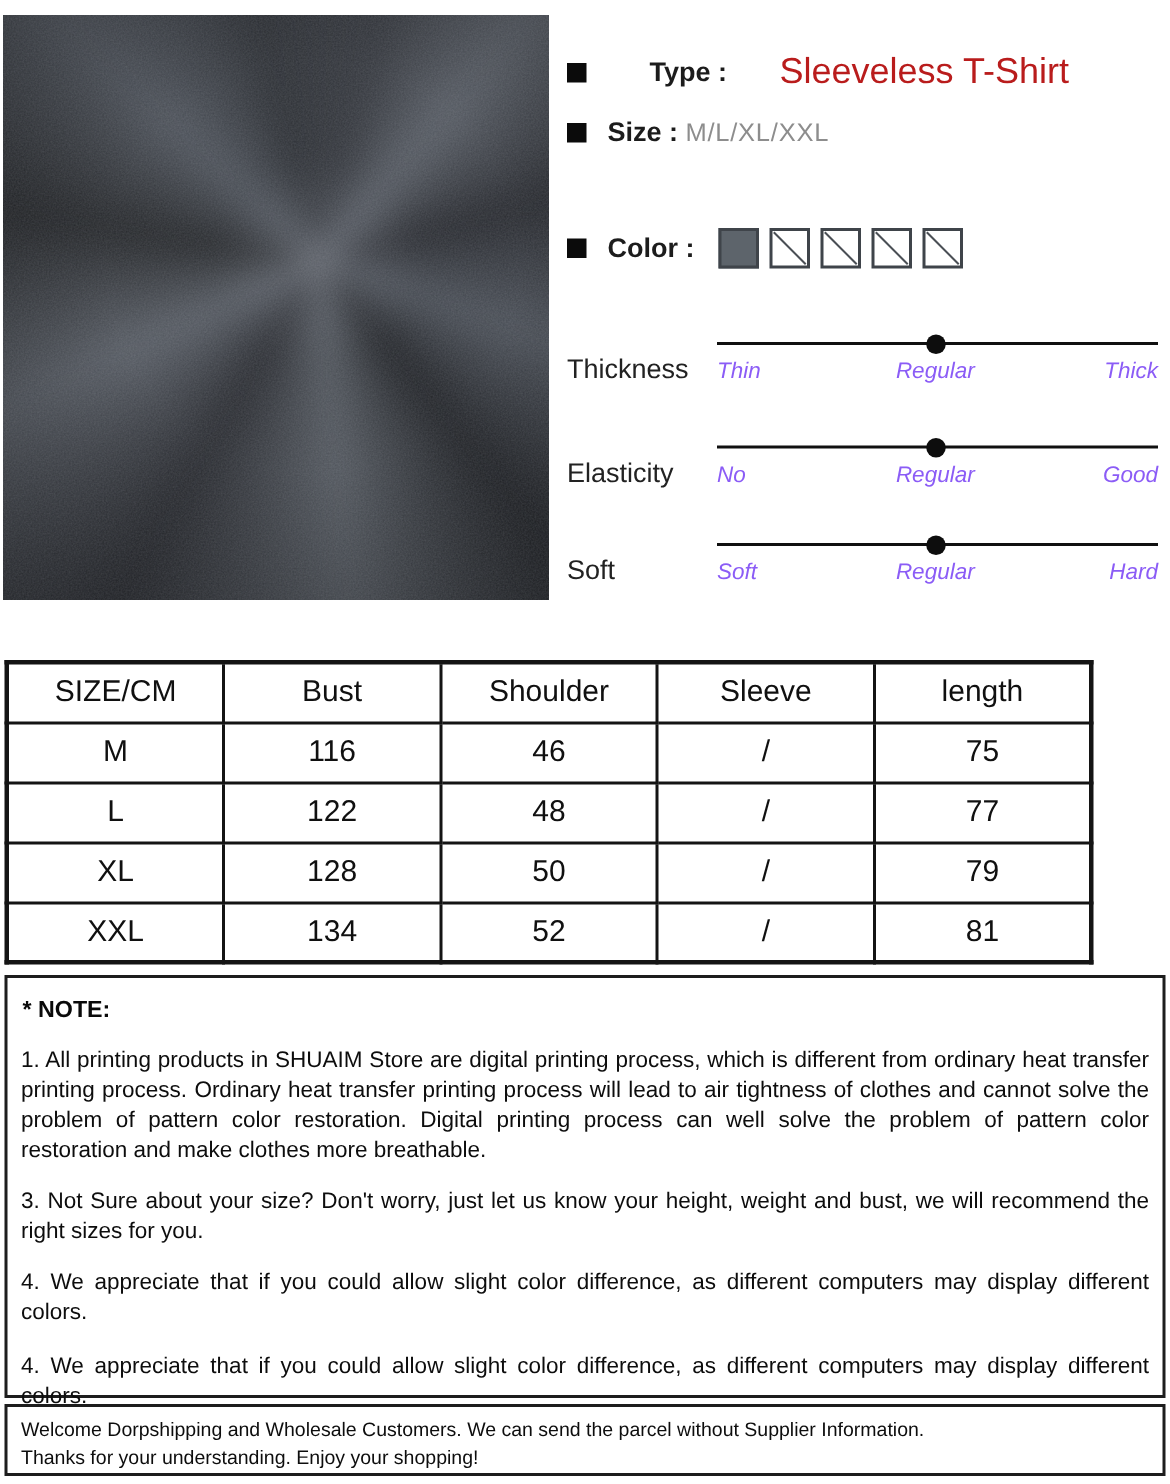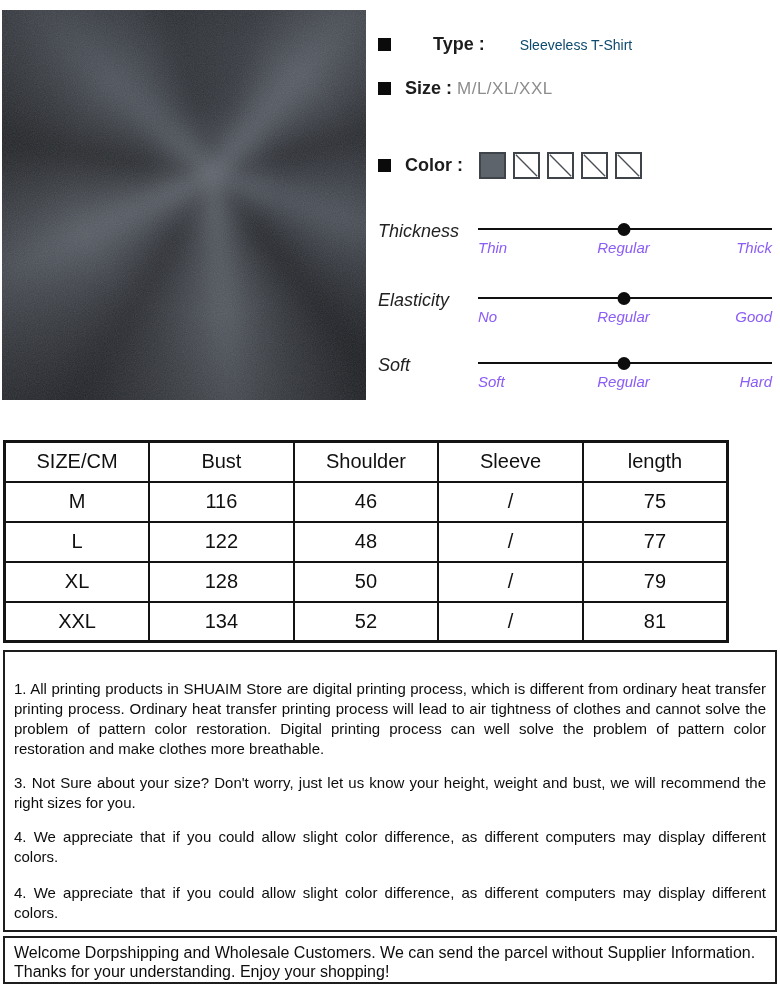--- a/index.html
+++ b/index.html
@@ -20,36 +20,36 @@
   }
   .fabric-vignette { position:absolute; inset:0;
     background: radial-gradient(circle at 57% 43%, rgba(0,0,0,0) 45%, rgba(10,11,13,.45) 100%); }
   .fabric-grain { position:absolute; inset:0; width:100%; height:100%; opacity:.45; mix-blend-mode:screen; }
 
   
   .specs { position:absolute; left:378px; top:0; width:398px; height:435px; }
   .spec-row { position:absolute; left:0; white-space:nowrap; display:flex; align-items:center; }
   .bullet { width:13px; height:13px; background:#0b0b0b; display:inline-block; flex:0 0 auto; }
   .spec-label { font-weight:700; font-size:18px; color:#1c1c1c; margin-left:14px; }
-  .type-value { font-size:14px; color:#0c4a6e; margin-left:7px; }
+  .type-value { font-size:24px; color:#b91c1c; margin-left:7px; }
   .size-value { font-size:17px; color:#8d8d8d; margin-left:5px; letter-spacing:.5px; }
 
   .spec-type  { top:34px;gap:28px; }
   .spec-size  { top:78px; }
   .spec-color { top:152px; }
 
   .swatches { display:flex; margin-left:16px; }
   .swatch { width:27px; height:27px; border:2px solid #3f444a; margin-right:7px; position:relative; background:#fff; }
   .swatch.filled { background:#5d646b; }
   .swatch svg { position:absolute; inset:0; }
 
   
   .attr { position:absolute; left:0; width:398px; height:46px; }
   .attr-0 { top:220px; } .attr-1 { top:289px; } .attr-2 { top:354px; }
-  .attr-name { position:absolute; left:0; top:1px; font-size:18px; color:#222;font-style:italic; }
+  .attr-name { position:absolute; left:0; top:16px; font-size:18px; color:#222; }
   .attr-slider { position:absolute; left:100px; right:4px; top:0; }
   .attr-track { position:relative; height:16px; cursor:pointer; }
   .attr-track::before { content:""; position:absolute; left:0; right:0; top:8px; height:2px; background:#101010; }
   .attr-dot { position:absolute; left:49.5%; top:3px; width:13px; height:13px; border-radius:50%;
               background:#0d0d0d; transform:translateX(-50%); cursor:pointer; }
   .attr-scale { position:relative; height:18px; margin-top:3px; font-style:italic; font-size:15px; color:#8b5cf6; }
   .attr-scale .lab-left   { position:absolute; left:0; }
   .attr-scale .lab-center { position:absolute; left:49.5%; transform:translateX(-50%); }
   .attr-scale .lab-right  { position:absolute; right:0; }
 
@@ -62,21 +62,21 @@
   
   .note-box { position:absolute; left:3px; top:650px; width:774px; height:282px;
               border:2px solid #1d1d1d; padding:13px 9px 0 9px; }
   .note-title { font-weight:700; font-size:15.5px; color:#0a0a0a; margin:0 0 0 1px; }
   .note-p { font-size:15px; color:#0d0d0d; line-height:20px; text-align:justify; margin-top:14px; }
   .note-p.gap-lg { margin-top:16px; }
 
   
   .welcome-box { position:absolute; left:3px; top:936px; width:774px; height:48px;
                  border:2px solid #1d1d1d; padding:5px 9px; }
-  .welcome-line { font-size:16px; color:#0d0d0d; line-height:19px; }
+  .welcome-line { font-size:13px; color:#0d0d0d; line-height:19px; }
 </style>
 </head>
 <body>
 
 <div class="page">
 
   <div class="fabric-photo">
     <div class="fabric-swirl"></div>
     <div class="fabric-vignette"></div>
     <svg class="fabric-grain" xmlns="http://www.w3.org/2000/svg">
@@ -210,20 +210,21 @@
         <td>XXL</td>
         <td>134</td>
         <td>52</td>
         <td>/</td>
         <td>81</td>
       </tr>
     </tbody>
   </table>
 
   <div class="note-box">
+    <div class="note-title">* NOTE:</div>
     <p class="note-p">1. All printing products in SHUAIM Store are digital printing process, which is different from ordinary heat transfer printing process. Ordinary heat transfer printing process will lead to air tightness of clothes and cannot solve the problem of pattern color restoration. Digital printing process can well solve the problem of pattern color restoration and make clothes more breathable.</p>
     <p class="note-p">3. Not Sure about your size? Don't worry, just let us know your height, weight and bust, we will recommend the right sizes for you.</p>
     <p class="note-p">4. We appreciate that if you could allow slight color difference, as different computers may display different colors.</p>
     <p class="note-p gap-lg">4. We appreciate that if you could allow slight color difference, as different computers may display different colors.</p>
   </div>
 
   <div class="welcome-box">
     <div class="welcome-line">Welcome Dorpshipping and Wholesale Customers. We can send the parcel without Supplier Information.</div>
     <div class="welcome-line">Thanks for your understanding. Enjoy your shopping!</div>
   </div>

